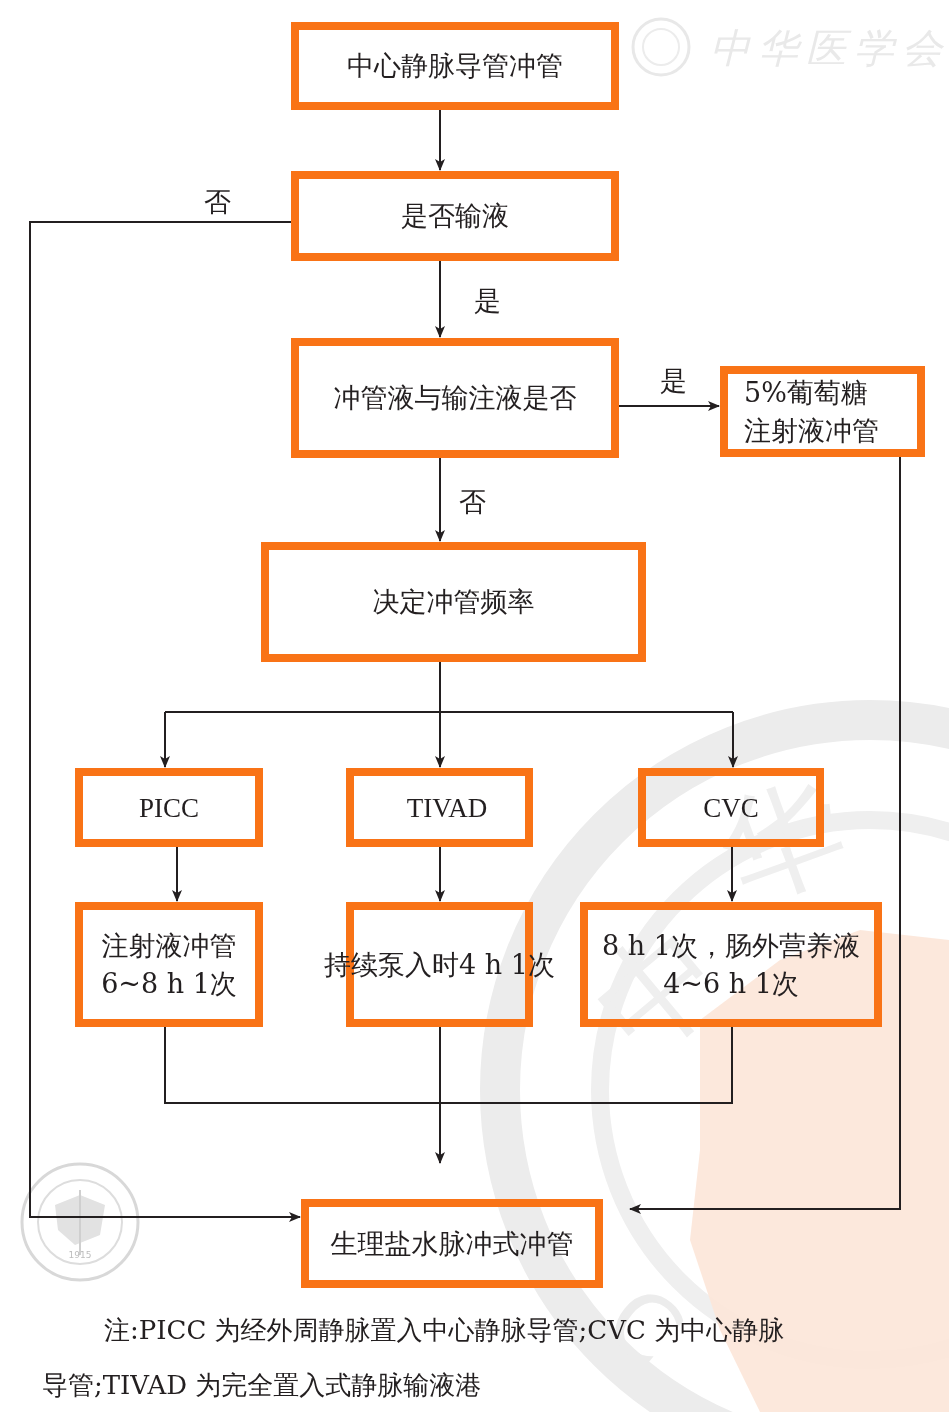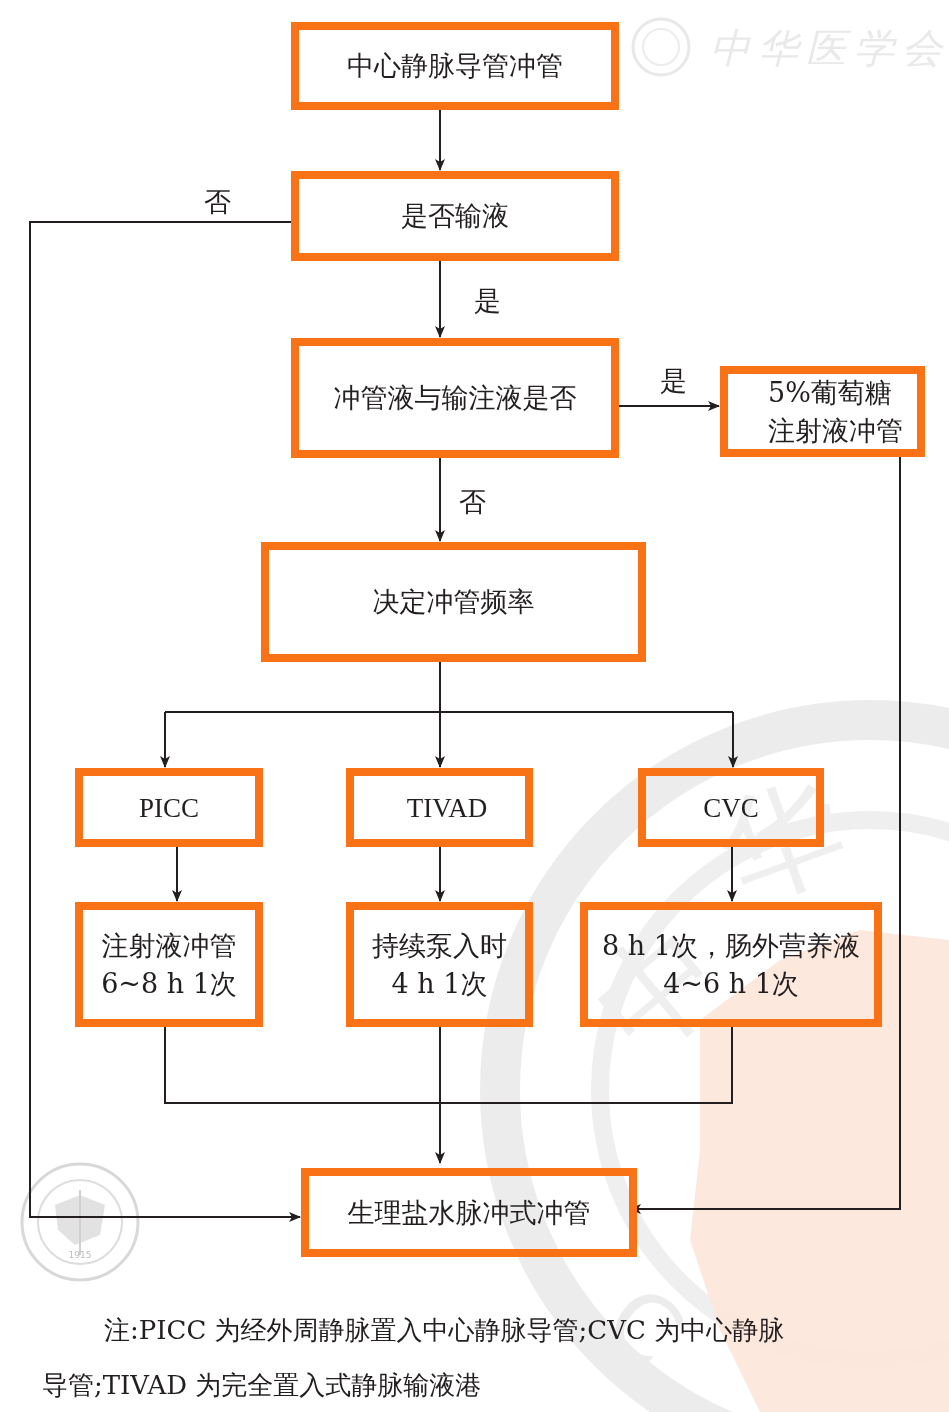--- a/index.html
+++ b/index.html
@@ -72,21 +72,21 @@
 </div>
 
 <div class="box" style="left:291px;top:171px;width:328px;height:90px;">
   <span>是否输液</span>
 </div>
 
 <div class="box" style="left:291px;top:338px;width:328px;height:120px;flex-direction:column;">
   <span>冲管液与输注液是否</span>
 </div>
 
-<div class="box" style="left:720px;top:366px;width:205px;height:91px;flex-direction:column;align-items:flex-start;padding-left:40px;">
+<div class="box" style="left:720px;top:366px;width:205px;height:91px;flex-direction:column;align-items:flex-start;padding-left:16px;">
   <span>5%葡萄糖</span>
   <span>注射液冲管</span>
 </div>
 
 <div class="box" style="left:261px;top:542px;width:385px;height:120px;flex-direction:column;">
   <span>决定冲管频率</span>
 </div>
 
 <div class="box latin" style="left:75px;top:768px;width:188px;height:79px;">
   <span>PICC</span>
@@ -98,31 +98,31 @@
 
 <div class="box latin" style="left:638px;top:768px;width:186px;height:79px;">
   <span>CVC</span>
 </div>
 
 <div class="box" style="left:75px;top:902px;width:188px;height:125px;flex-direction:column;">
   <span>注射液冲管</span>
   <span>6~8 h 1次</span>
 </div>
 
-<div class="box" style="left:346px;top:902px;width:187px;height:125px;flex-direction:column;">
+<div class="box" style="left:346px;top:902px;width:187px;height:125px;">
   <span>持续泵入时</span>
   <span>4 h 1次</span>
 </div>
 
 <div class="box" style="left:580px;top:902px;width:302px;height:125px;flex-direction:column;">
   <span>8 h 1次，肠外营养液</span>
   <span>4~6 h 1次</span>
 </div>
 
-<div class="box" style="left:301px;top:1168px;width:336px;height:89px;">
+<div class="box" style="left:301px;top:1199px;width:302px;height:89px;">
   <span>生理盐水脉冲式冲管</span>
 </div>
 
 <div class="lbl" style="left:204px;top:187px;">否</div>
 <div class="lbl" style="left:474px;top:286px;">是</div>
 <div class="lbl" style="left:660px;top:366px;">是</div>
 <div class="lbl" style="left:459px;top:487px;">否</div>
 
 <div class="note" style="left:104px;top:1315px;">注:PICC 为经外周静脉置入中心静脉导管;CVC 为中心静脉</div>
 <div class="note" style="left:42px;top:1370px;">导管;TIVAD 为完全置入式静脉输液港</div>

